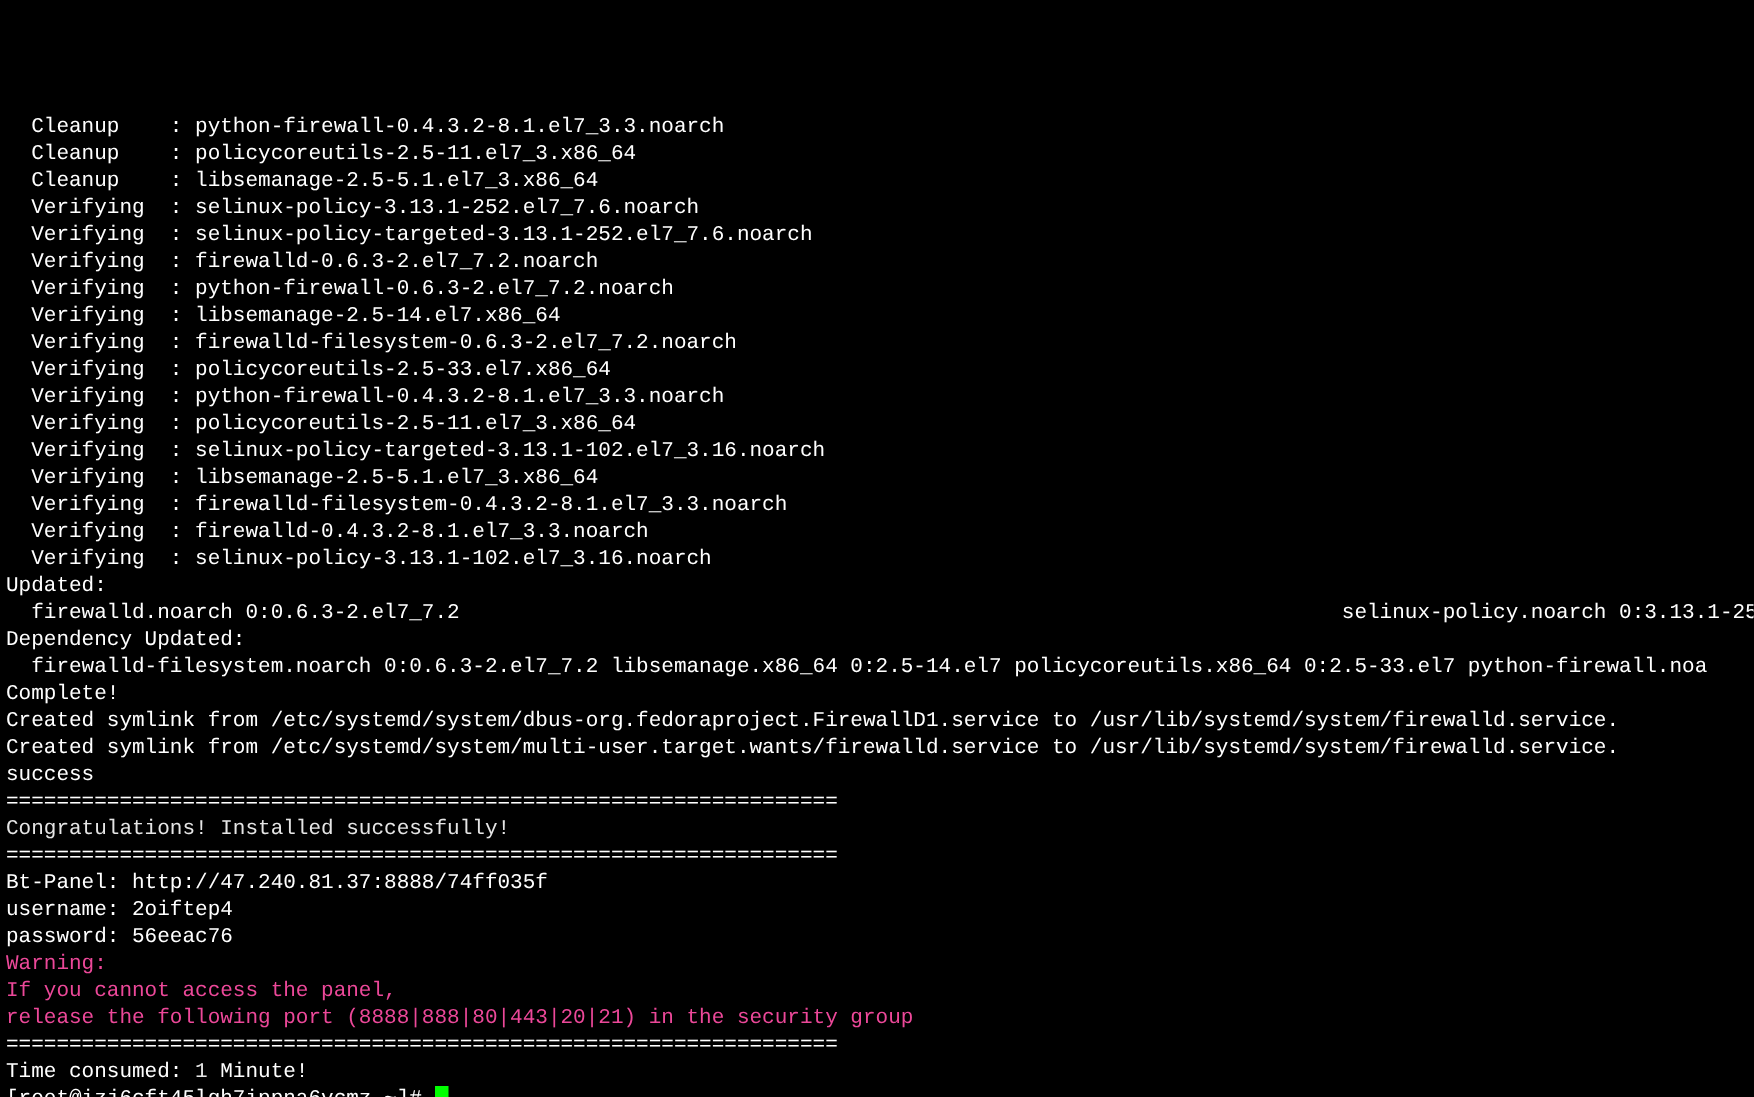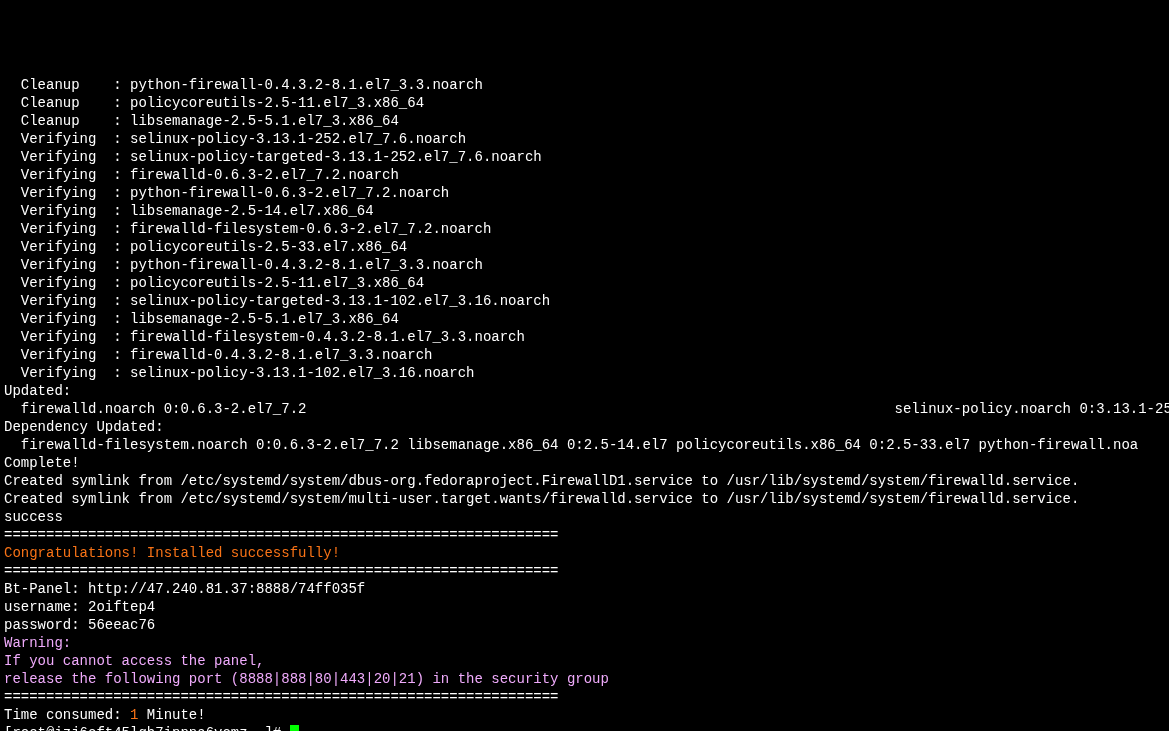--- a/index.html
+++ b/index.html
@@ -14,24 +14,24 @@
       font-size: 14px;
       line-height: 18px;
       padding: 4px;
       white-space: pre;
       overflow-x: hidden;
     }
     .terminal-line {
       white-space: pre;
     }
     .green {
-      color: #f97316;
+      color: #e5e5e5;
     }
     .yellow {
-      color: #f0abfc;
+      color: #ec4899;
     }
     .cursor {
       display: inline-block;
       width: 9px;
       height: 16px;
       background-color: #00ff00;
       vertical-align: middle;
     }
   </style>
 </head>

